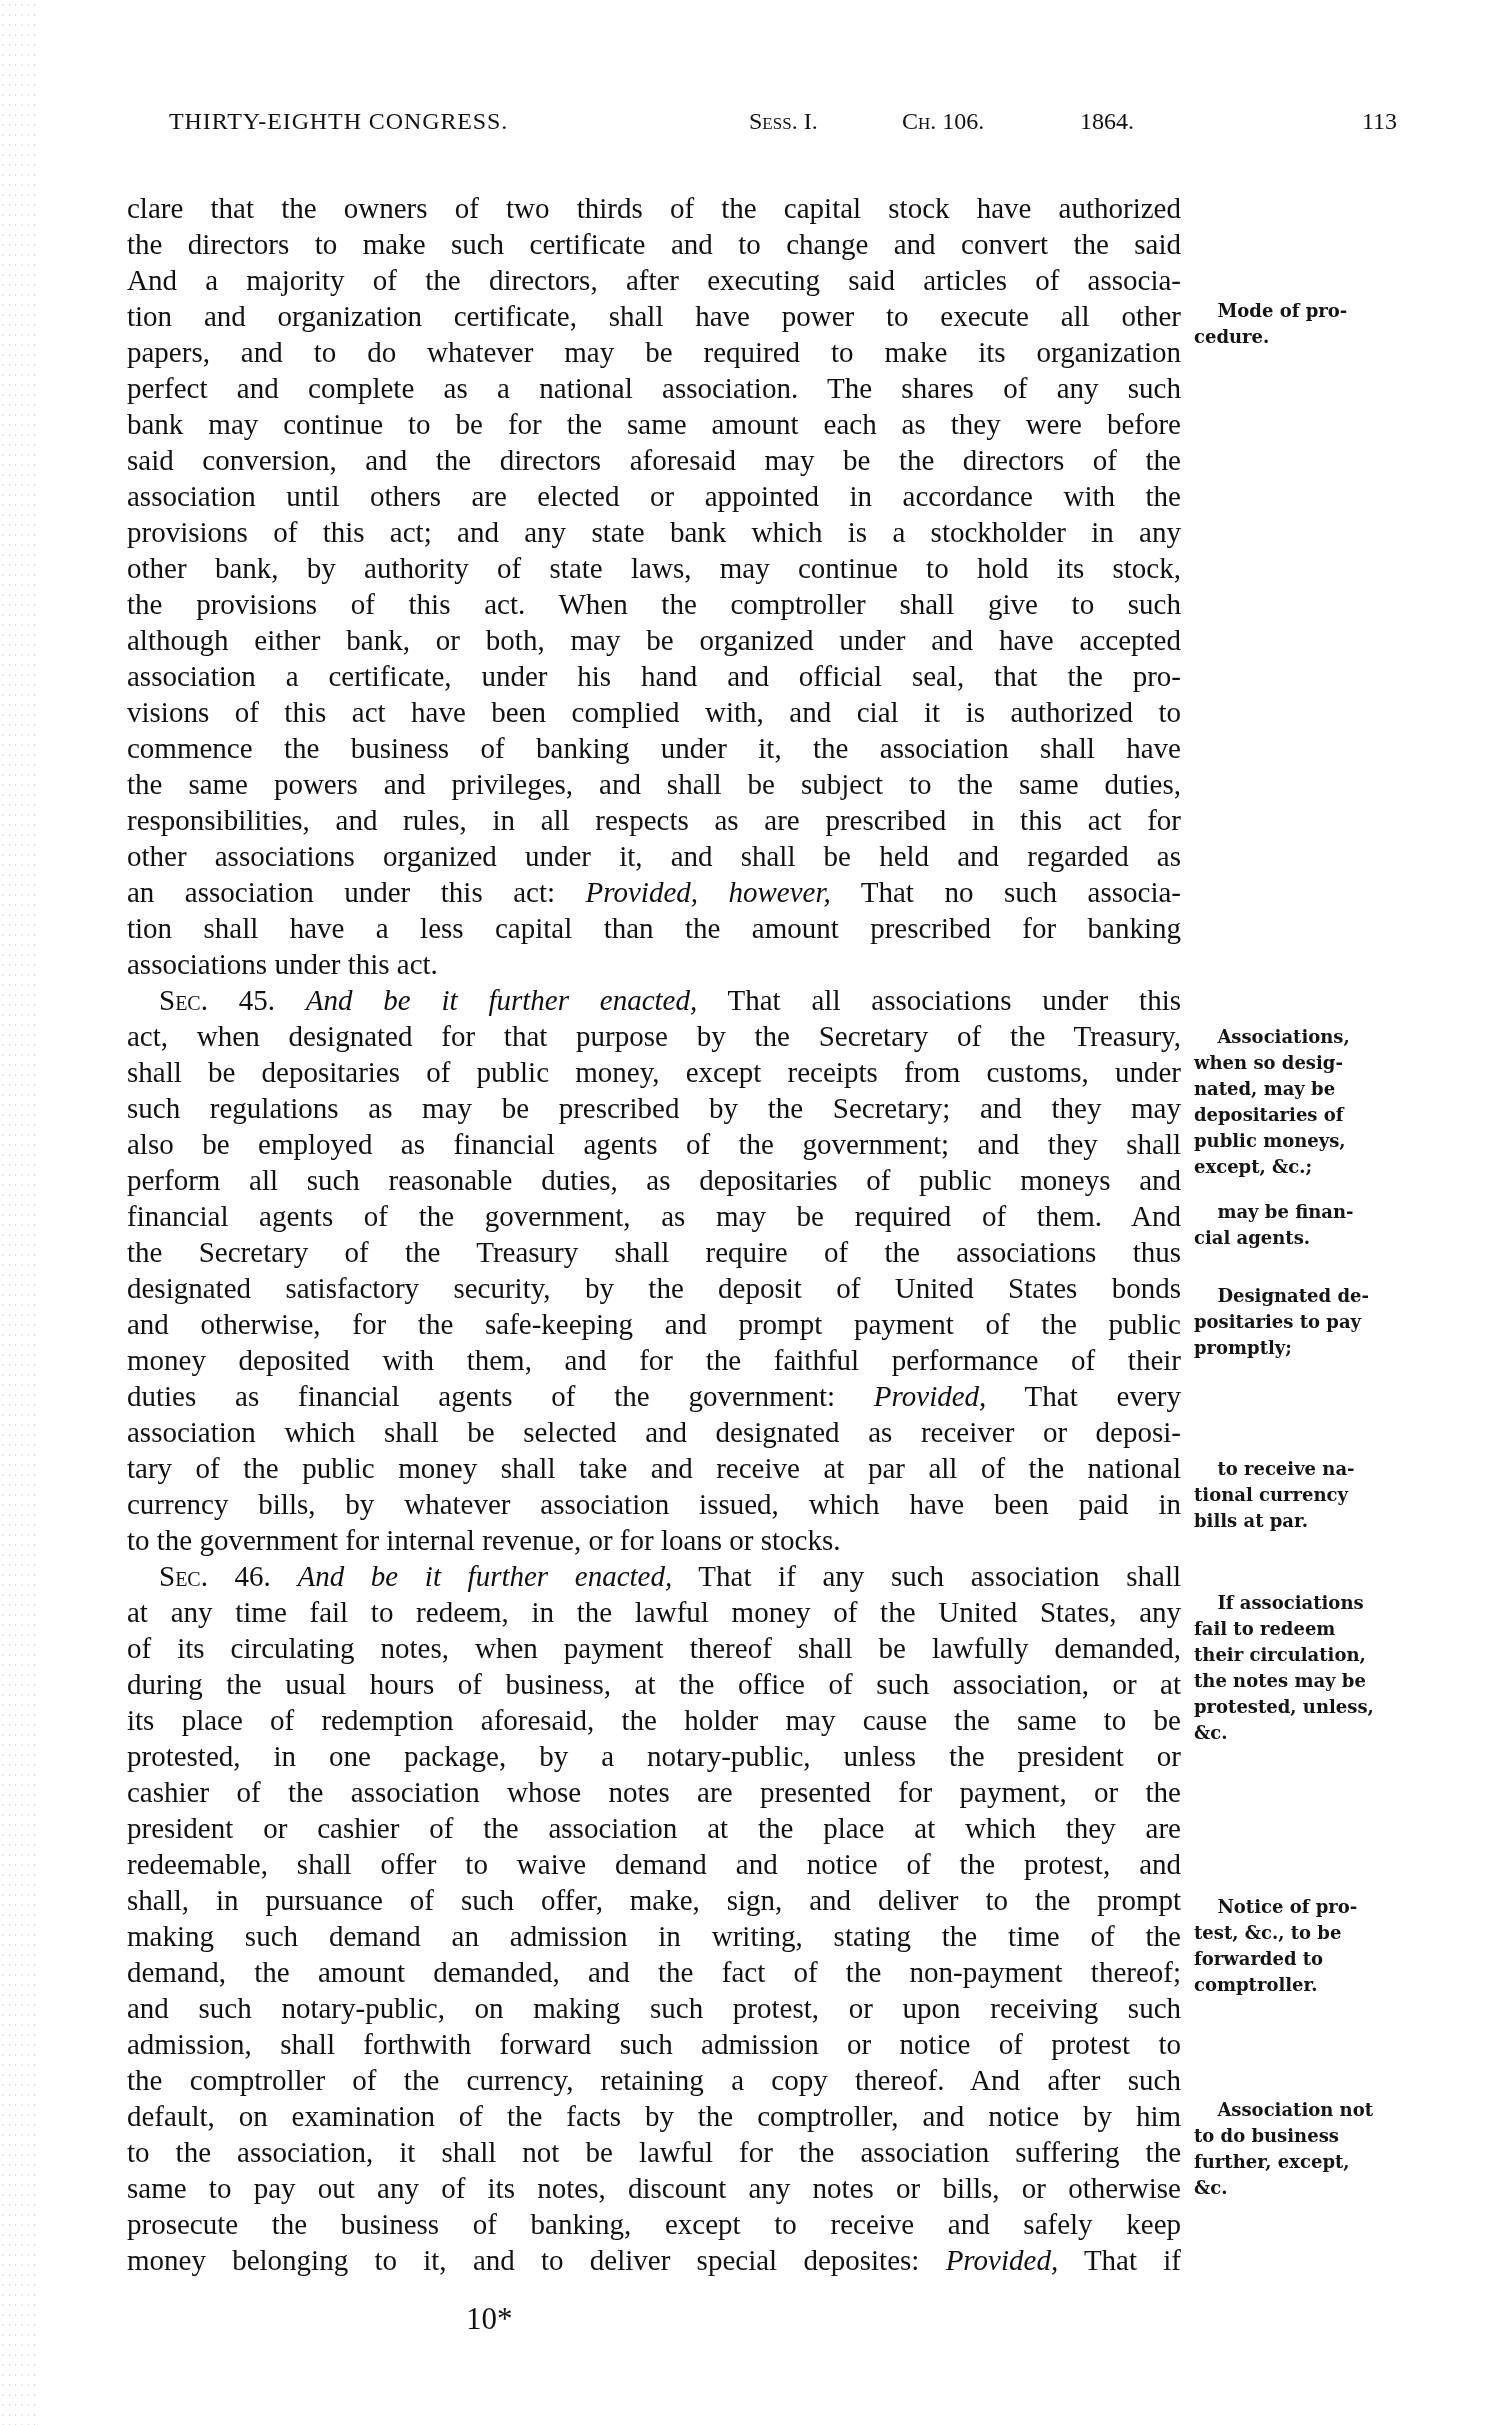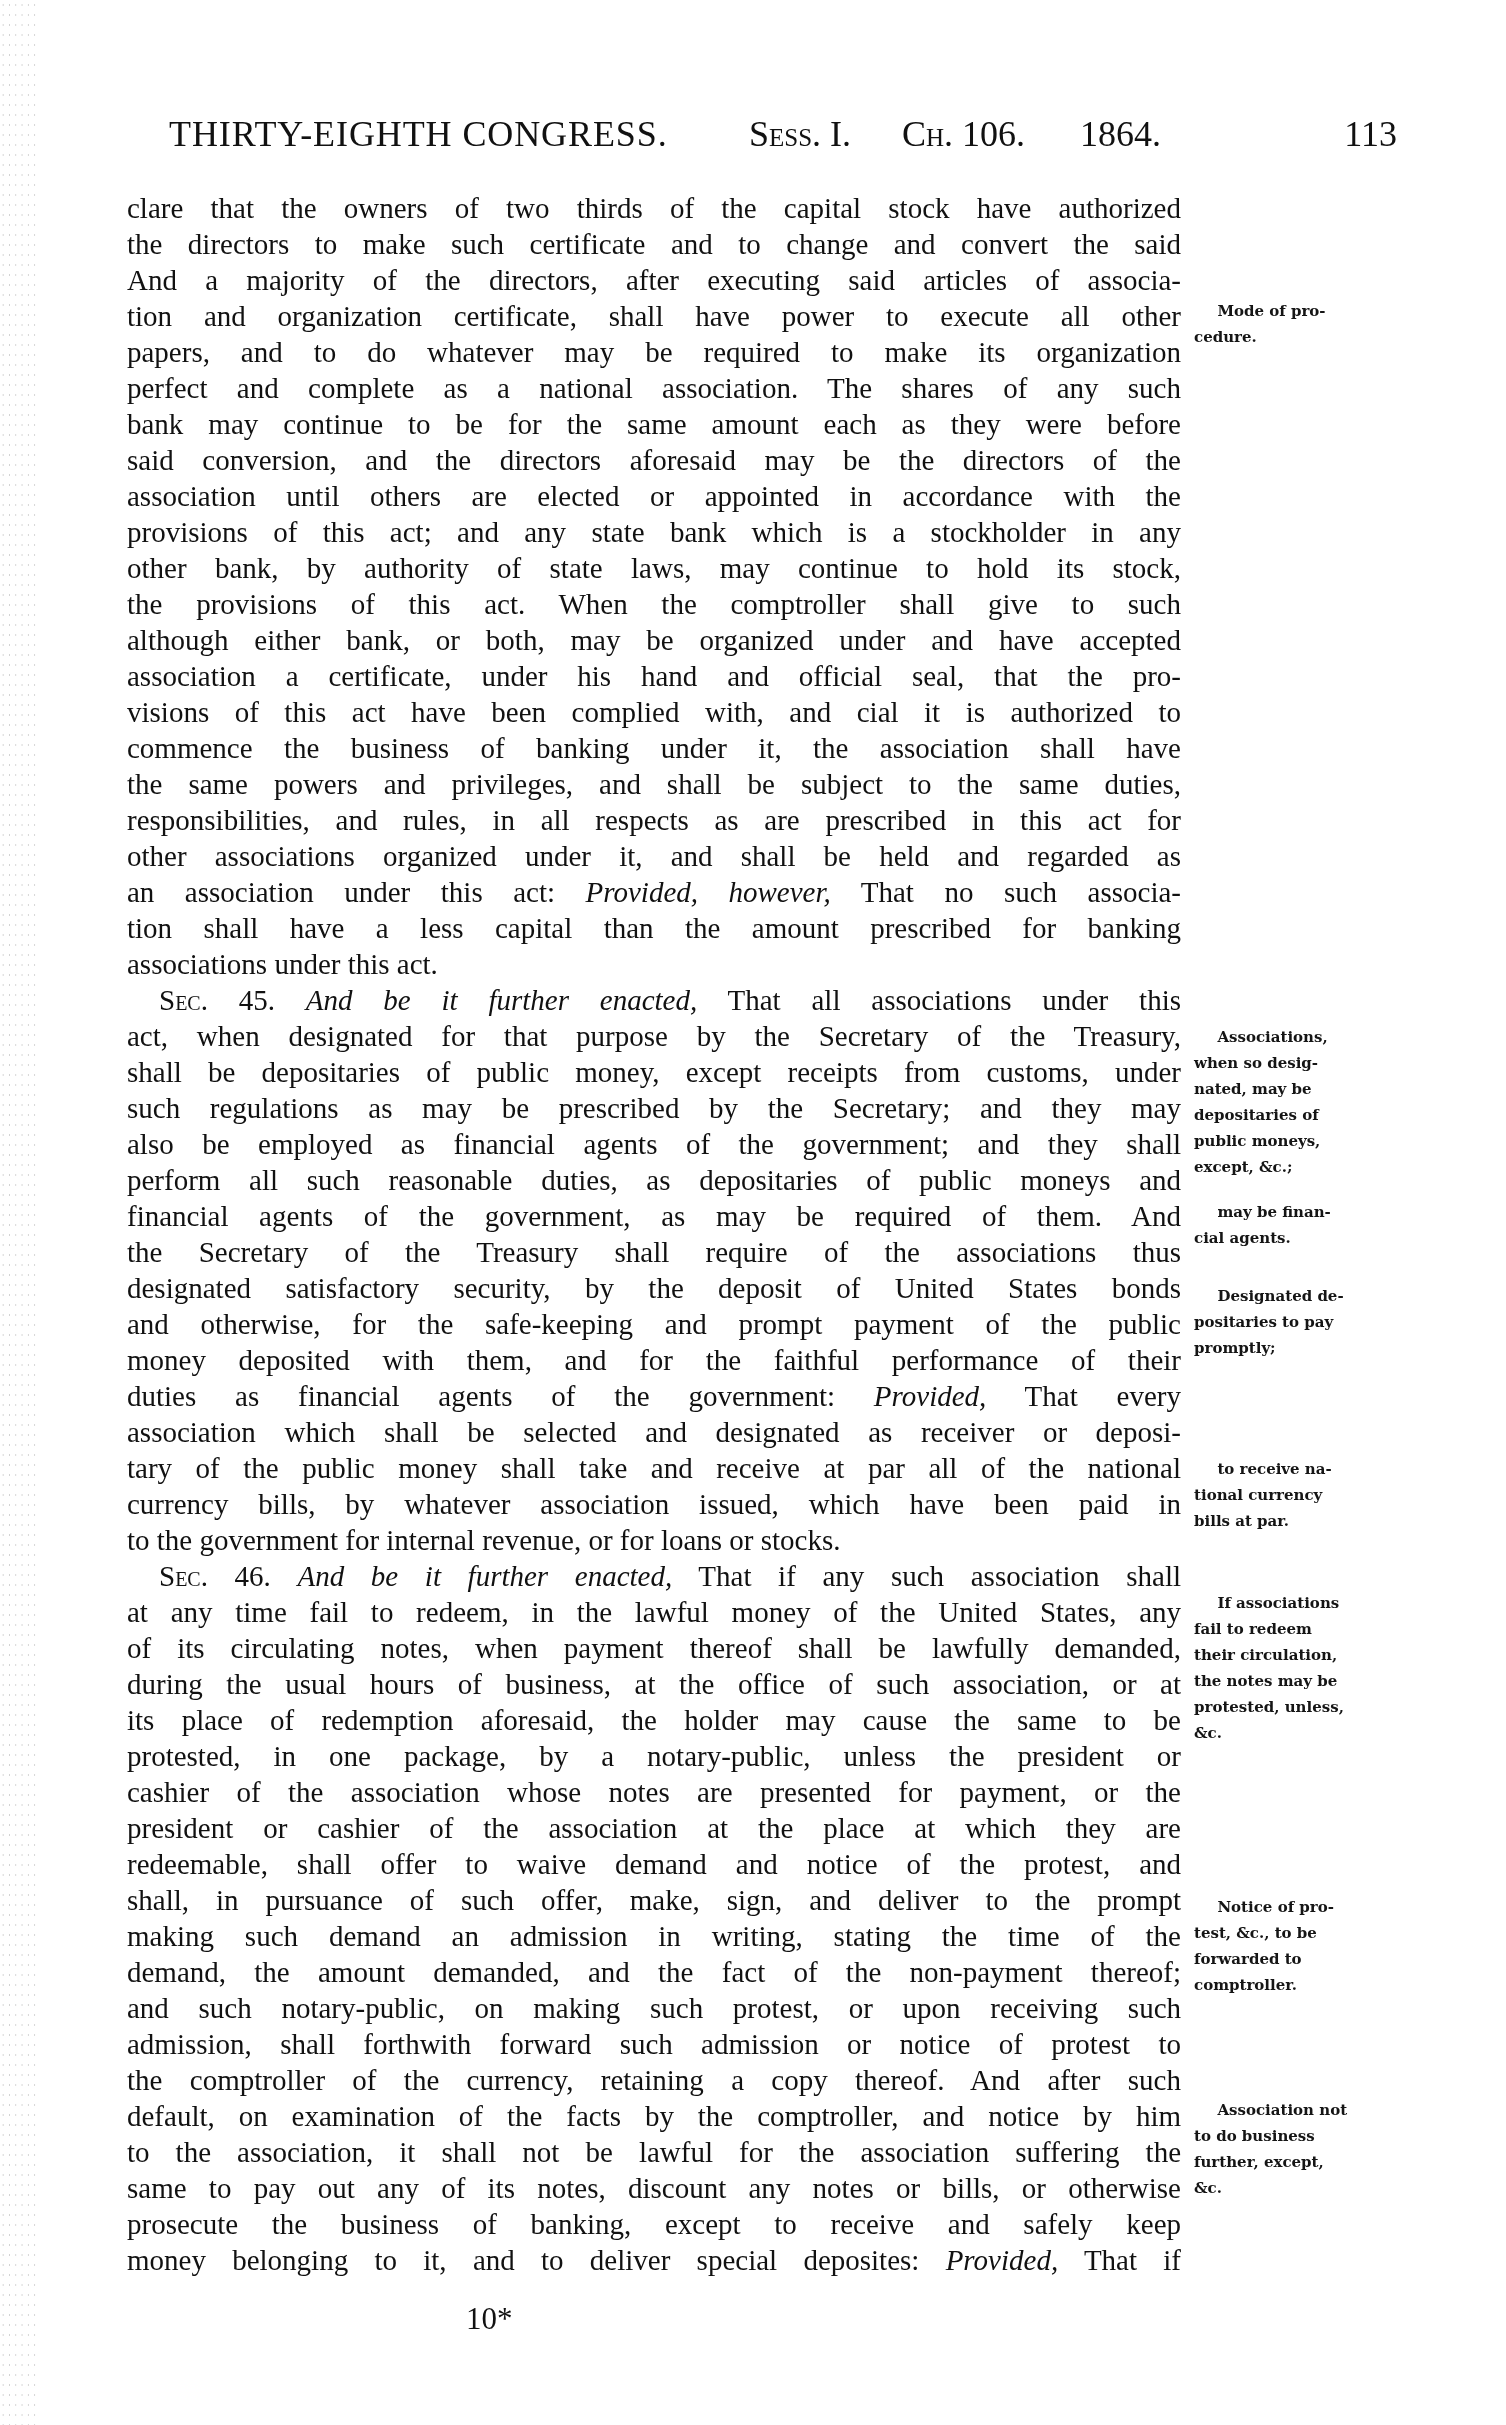--- a/index.html
+++ b/index.html
@@ -1,35 +1,35 @@
 <!DOCTYPE html>
 <html style="font-size:14.4px"><head>
 <meta charset="utf-8">
 <style>
   html, body { margin: 0; padding: 0; background: #ffffff; }
   body { width: 1507px; height: 2426px; position: relative; overflow: hidden;
          font-family: "Liberation Serif", "DejaVu Serif", serif; color: #111111; }
   .speckle { position: absolute; left: 0; top: 0; width: 36px; height: 2426px;
     background-image: radial-gradient(#9a9a9a 0.7px, transparent 0.9px);
     background-size: 6.3px 10px; opacity: 0.45; }
-  .header { position: absolute; top: 113px; left: 169px; width: 1228px; height: 43px;
-    font-size: 36px; line-height: 43px; white-space: nowrap; }
+  .header { position: absolute; top: 100px; left: 169px; width: 1228px; height: 43px;
+    font-size: 24px; line-height: 43px; white-space: nowrap; }
   .header .congress { position: absolute; left: 0; letter-spacing: 0.9px; }
   .header .sess { position: absolute; left: 580px; font-variant: small-caps; }
   .header .ch { position: absolute; left: 733px; font-variant: small-caps; }
   .header .year { position: absolute; left: 895px; margin-left: 16px; }
   .header .pageno { position: absolute; right: 0; }
   .body-col { position: absolute; left: 127px; top: 190px; width: 1054px; }
   .line { height: 36px; line-height: 36px; font-size: 29px; white-space: nowrap;
     text-align: justify; text-align-last: justify; overflow: visible; }
   .line.last { text-align-last: left; }
   .line.indent { padding-left: 32px; }
   .line i { font-style: italic; }
   .sc { font-variant: small-caps; }
-  .note { position: absolute; left: 1194px; width: 225px; font-size: 15px; line-height: 26px;
+  .note { position: absolute; left: 1194px; width: 225px; font-size: 18px; line-height: 26px;
     font-family: "DejaVu Serif", "Liberation Serif", serif; font-weight: bold; color: #151515; }
   .note .nl { display: block; white-space: nowrap; }
   .note .nl.first { padding-left: 23.4px; }
   .footer { position: absolute; left: 466px; top: 2301px; font-size: 31px; line-height: 36px; }
 </style>
 </head>
 <body>
 
 <div class="speckle"></div>
 

